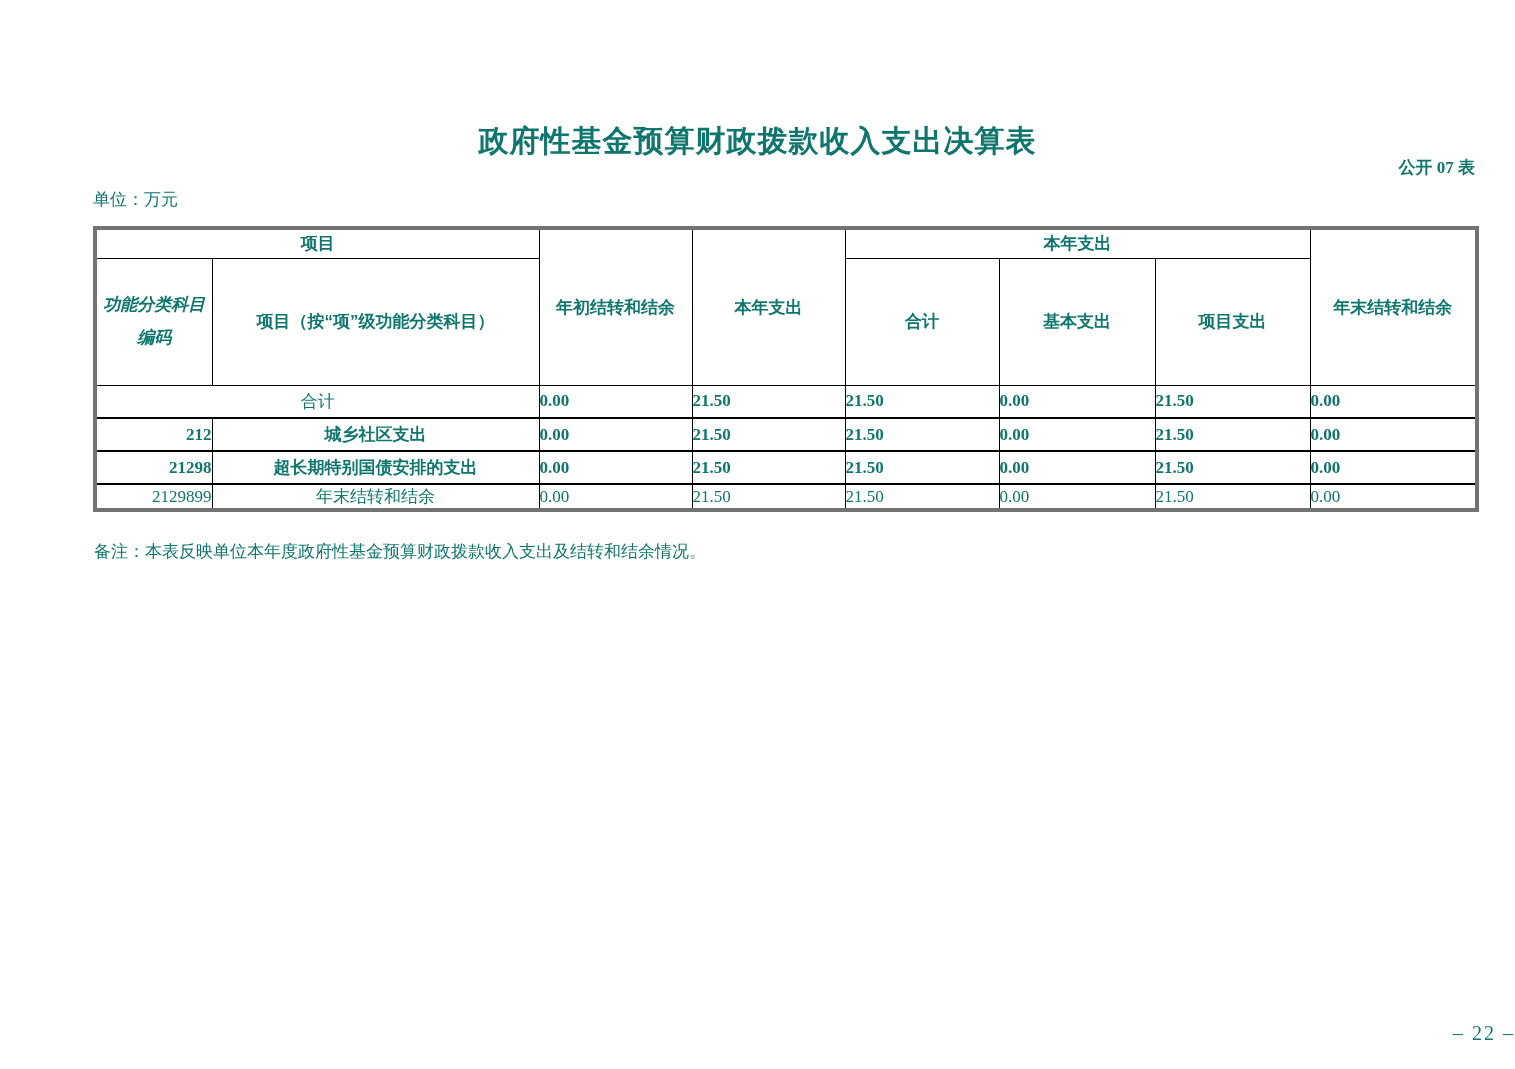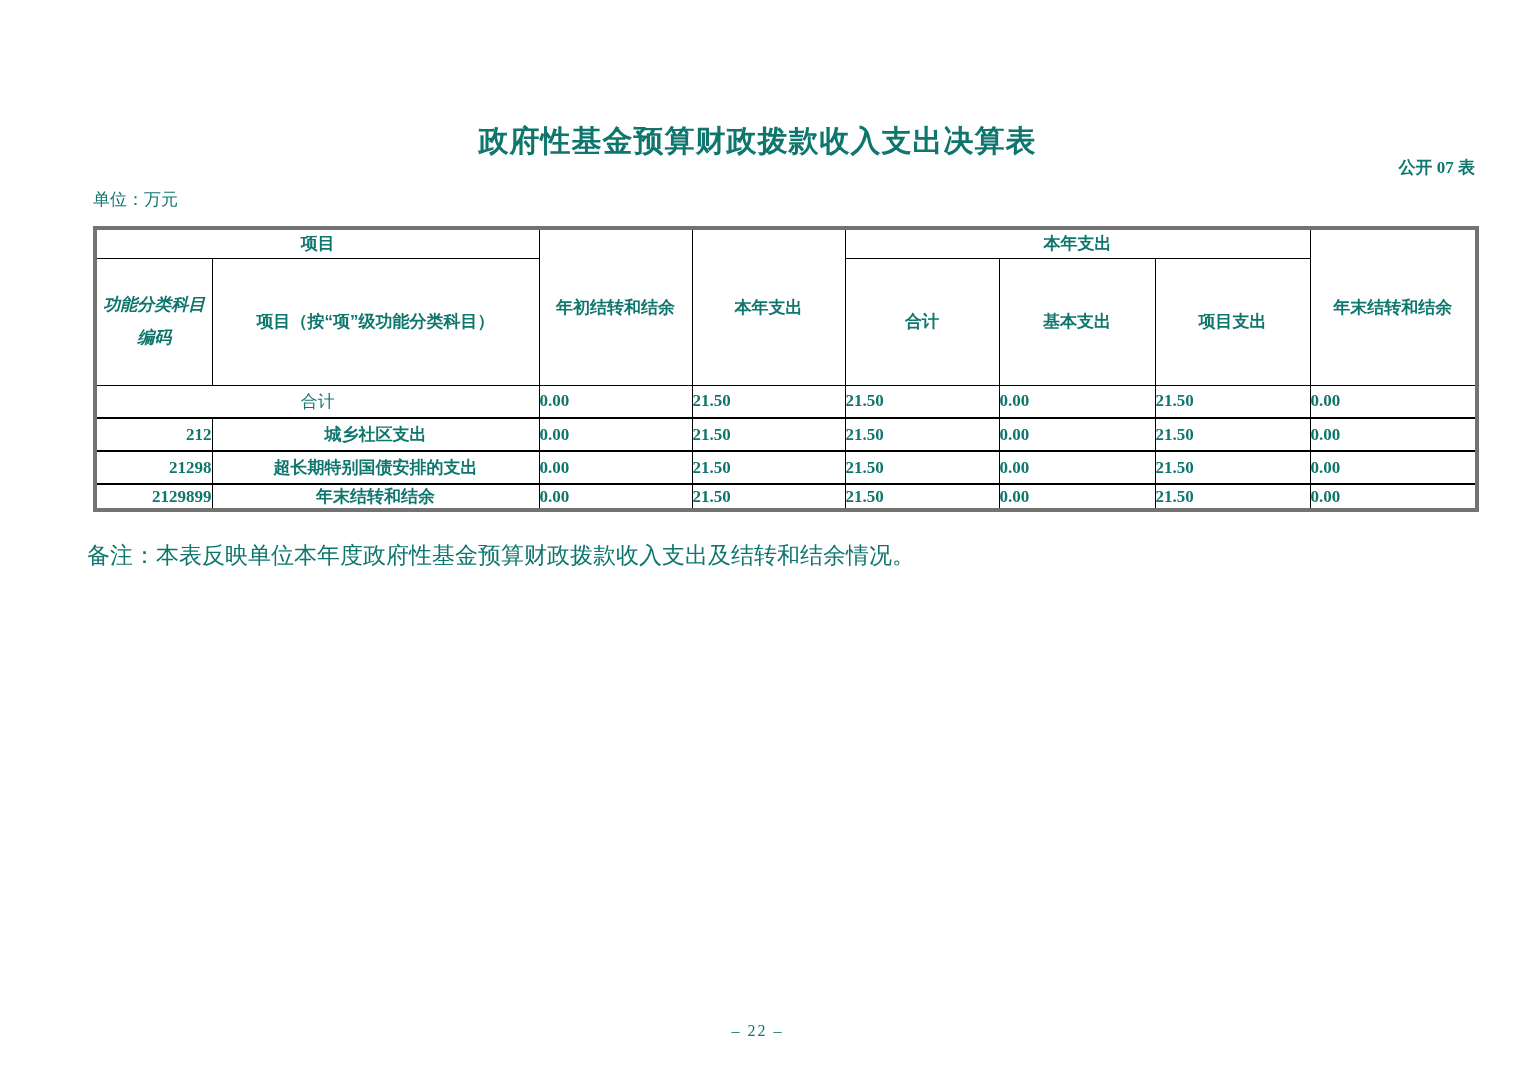--- a/index.html
+++ b/index.html
@@ -64,21 +64,21 @@
     font-weight: bold;
     text-align: center;
     vertical-align: middle;
     font-family: "Liberation Sans", "DejaVu Sans", sans-serif;
     font-size: 17px;
   }
   th.prewrap { white-space: pre-line; line-height: 1.9; font-style: italic; }
   tr.hrow1 { height: 30px; }
   tr.hrow2 { height: 127px; }
   tr.drow  { height: 33px; }
-  tr.drow-last { height: 14px; font-weight: bold; }
+  tr.drow-last { height: 14px; }
   tr.sep td { border-top-width: 2px; }
   td.code {
     text-align: right;
     padding-left: 4px;
     vertical-align: middle;
   }
   td.item {
     text-align: center;
     padding-left: 5px;
     vertical-align: middle;
@@ -93,30 +93,30 @@
     vertical-align: middle;
   }
   .bold { font-weight: bold; }
   .hei  {
     font-family: "Liberation Sans", "DejaVu Sans", sans-serif;
     font-weight: bold;
   }
   .note {
     position: absolute;
     top: 540px;
-    left: 87px;
-    font-size: 23px;
+    left: 94px;
+    font-size: 17px;
   }
   .page-num {
     position: absolute;
     top: 1022px;
     left: 0;
     width: 100%;
-    text-align: center;
-    font-size: 16px;
+    text-align: right;
+    font-size: 20px;
     letter-spacing: 2px;
   }
 </style>
 </head>
 <body>
 
 <div class="page">
 
   <h1 class="doc-title">政府性基金预算财政拨款收入支出决算表</h1>
 

